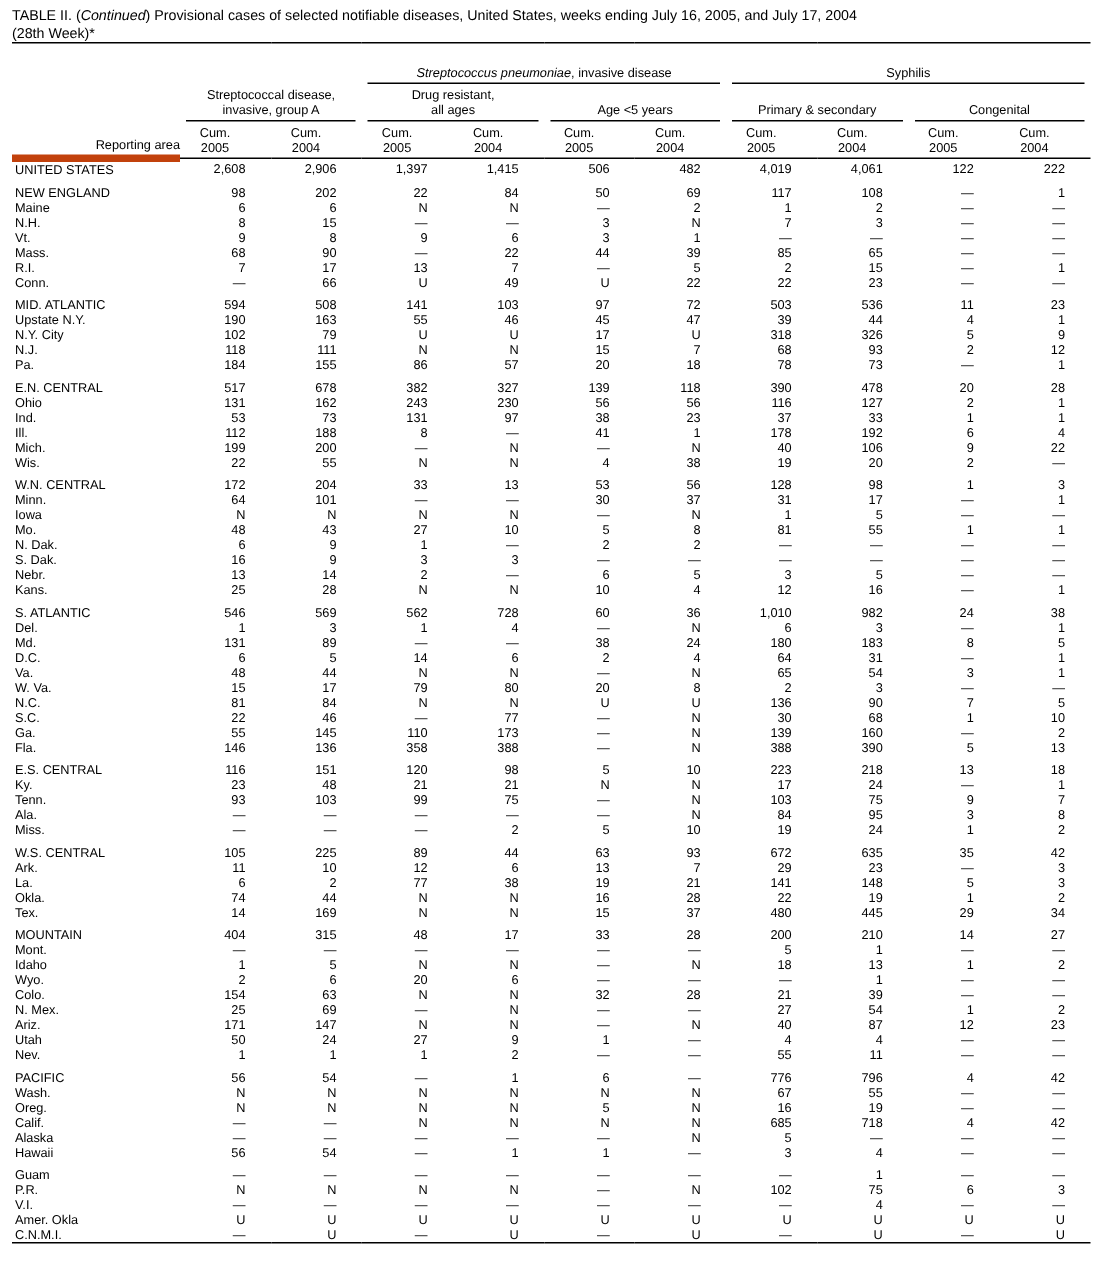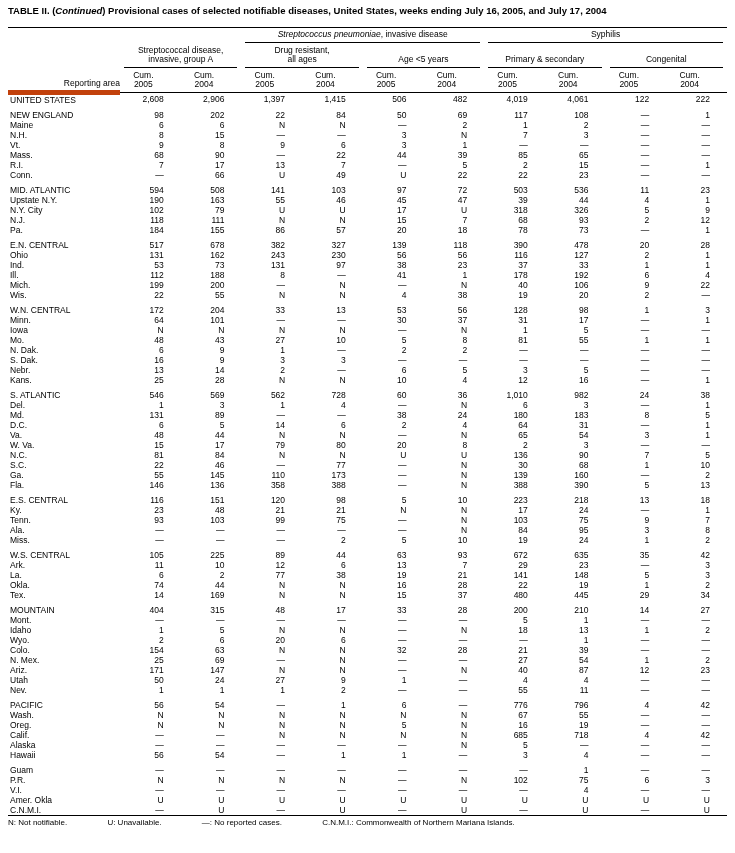--- a/index.html
+++ b/index.html
@@ -5,36 +5,36 @@
   html, body { margin: 0; padding: 0; }
   body {
     width: 735px;
     min-height: 853px;
     background: #ffffff;
     color: #000000;
     font-family: "Liberation Sans", sans-serif;
   }
   .page { padding: 5px 8px 0 8px; }
 
-  .title { font-size: 9.5px; font-weight: 700; line-height: 11.5px; margin-bottom: 10px; }
+  .title { font-size: 9.5px; font-weight: 400; line-height: 11.5px; margin-bottom: 0; }
   .it { font-style: italic; }
 
   table.tbl {
     width: 719px;
     border-collapse: collapse;
     table-layout: fixed;
     border-top: 1px solid #000;
     border-bottom: 1px solid #000;
   }
   col.c-area { width: 112px; }
 
   th { font-weight: 400; font-size: 8.5px; text-align: center; vertical-align: bottom; padding: 0; }
   th.sp { padding: 0 4px; }
   th .u { border-bottom: 1px solid #000; padding-bottom: 2px; line-height: 9.5px; }
-  tr.rowA th { height: 15px; }
+  tr.rowA th { height: 27px; }
   tr.rowB th { height: 25px; }
 
   th.area-head {
     text-align: right;
     vertical-align: bottom;
     padding: 12px 0 2px 2px;
     border-bottom: 5px solid #c2410c;
   }
   th.cum {
     height: 22px;
@@ -53,20 +53,21 @@
   .legend span { display: inline-block; margin-right: 38px; }
   .legend span:last-child { margin-right: 0; }
 </style>
 </head>
 <body>
 
 <div class="page">
 
   <div class="title">
     <span>TABLE II. (</span><span class="it">Continued</span><span>) Provisional cases of selected notifiable diseases, United States, weeks ending July 16, 2005, and July 17, 2004</span>
+    <div>(28th Week)*</div>
   </div>
 
   <table class="tbl">
     <colgroup>
       <col class="c-area">
       <col span="10">
     </colgroup>
     <thead>
       <tr class="rowA">
         <th rowspan="3" class="area-head">
@@ -1050,21 +1051,15 @@
           <td class="val">U</td>
           <td class="val">—</td>
           <td class="val">U</td>
           <td class="val">—</td>
           <td class="val">U</td>
         </tr>
       </tbody>
   </table>
 
   <div class="footnotes">
-    <div class="legend">
-      <span>N: Not notifiable.</span>
-      <span>U: Unavailable.</span>
-      <span>—: No reported cases.</span>
-      <span>C.N.M.I.: Commonwealth of Northern Mariana Islands.</span>
-    </div>
   </div>
 
 </div>
 
 </body></html>

